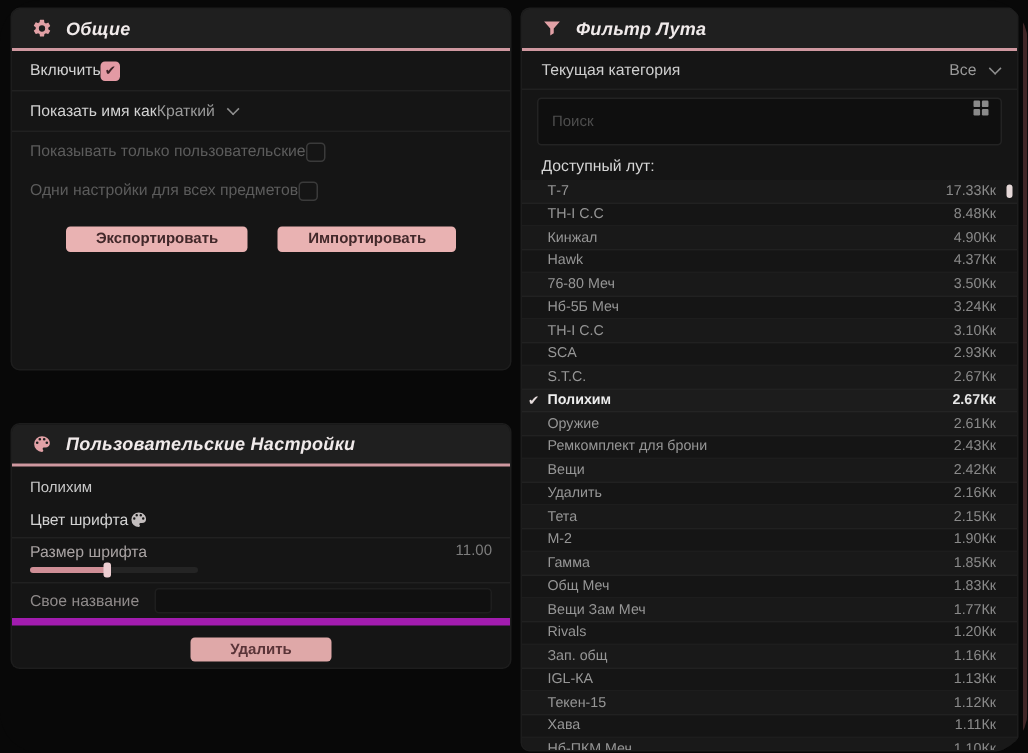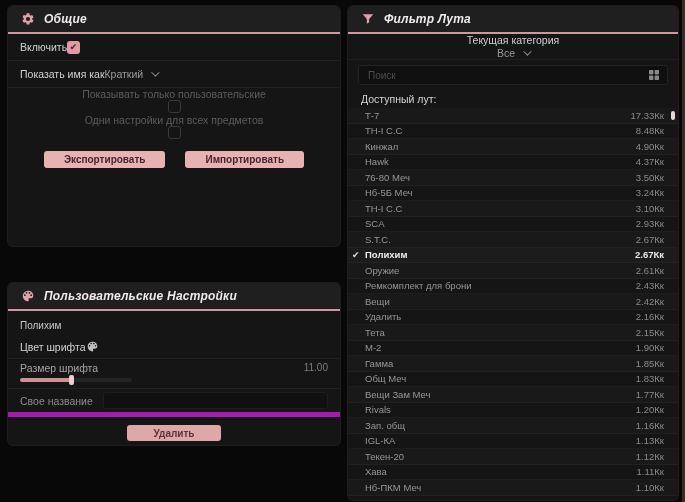--- a/index.html
+++ b/index.html
@@ -1,32 +1,32 @@
 <!DOCTYPE html>
 <html><head>
 <meta charset="utf-8">
 <style>
   html,body{margin:0;padding:0;background:#080808;}
   *{box-sizing:border-box;}
   .screen{position:relative;width:685px;height:502px;background:#080808;overflow:hidden;
-          font-family:"Liberation Sans","DejaVu Sans",sans-serif;color:#d6d6d6;}
+          font-family:"Liberation Sans","DejaVu Sans",sans-serif;color:#d6d6d6;border-radius:27px;}
   
   .panel{position:absolute;background:#151515;border-radius:5px;overflow:hidden;box-shadow:0 0 0 1px #1d1d1d;}
   #panel-general{left:8px;top:6px;width:332px;height:240px;}
   #panel-custom{left:8px;top:256px;width:332px;height:162px;margin-top:27px;}
   #panel-loot{left:348px;top:6px;width:330px;height:494px;}
   .phead{height:26px;background:#1f1f1f;display:flex;align-items:center;gap:9px;padding:0 13px;}
   .ptitle{font-size:12px;font-weight:bold;font-style:italic;color:#f0eaea;letter-spacing:.2px;}
   .underline{height:2px;background:#cf98a0;}
   .pbody{position:relative;height:calc(100% - 28px);}
   .icon-pink{width:14px;height:14px;fill:#e2a1a6;flex:0 0 auto;}
   
   .row{display:flex;align-items:center;height:27px;padding:0 12px;
        border-bottom:1px solid #212121;font-size:10.5px;color:#d2d2d2;}
-  .row.dim{color:#5c5c5c;border-bottom:none;height:26px;flex-direction:column;}
+  .row.dim{color:#5c5c5c;border-bottom:none;height:26px;}
   .checkbox{width:13px;height:13px;border-radius:3px;background:#e39aa4;display:flex;align-items:center;
             justify-content:center;font-size:9px;color:#3c2226;font-weight:bold;cursor:pointer;}
   .checkbox.empty{background:transparent;border:1px solid #3a3a3a;}
   .dropdown{display:flex;align-items:center;gap:8px;color:#9a9a9a;font-size:10.5px;cursor:pointer;}
   .chev{width:6px;height:6px;border-right:1.6px solid #8f8f8f;border-bottom:1.6px solid #8f8f8f;
         transform:rotate(45deg) translateY(-2px);display:inline-block;}
   .btnrow{display:flex;justify-content:center;gap:20px;margin-top:11px;}
   .pinkbtn{background:#e9b2b2;color:#42282a;font-weight:bold;font-size:10px;border:none;border-radius:3px;
            height:17px;padding:0 20px;font-family:inherit;cursor:pointer;}
   
@@ -41,23 +41,23 @@
   .slider-thumb{position:absolute;top:-3px;width:5px;height:10px;background:#eccdd1;border-radius:2px;}
   .name-row{display:flex;align-items:center;height:28px;padding:0 12px;border-bottom:5px solid #a21caf;gap:10px;}
   .name-lbl{font-size:10.5px;color:#8f8a8a;white-space:nowrap;}
   .name-input{flex:1;background:#101010;border:1px solid #1e1e1e;border-radius:3px;height:17px;color:#cfcfcf;
               font-size:10px;padding:0 6px;font-family:inherit;}
   .del-row{display:flex;justify-content:center;margin-top:8px;}
   .del-btn{background:#dfa8a8;color:#5a3438;font-weight:bold;font-size:10px;border:none;border-radius:3px;
            height:16px;padding:0 26px;font-family:inherit;cursor:pointer;}
   
   .cat-row{display:flex;align-items:center;justify-content:space-between;height:26px;padding:0 13px;
-           border-bottom:1px solid #202020;font-size:10.5px;color:#cfcfcf;flex-direction:column;}
-  .search-row{margin:5px 10px 2px;height:20px;background:#0f0f0f;border:1px solid #232323;border-radius:3px;
-              display:flex;align-items:center;padding:0 7px;gap:6px;}
+           border-bottom:1px solid #202020;font-size:10.5px;color:#cfcfcf;}
+  .search-row{margin:5px 10px 2px;height:32px;background:#0f0f0f;border:1px solid #232323;border-radius:3px;
+              display:flex;padding:0 7px;gap:6px;}
   .search-input{flex:1;background:transparent;border:none;outline:none;color:#cfcfcf;font-size:10px;font-family:inherit;}
   .search-input::placeholder{color:#4e4e4e;}
   .grid-icon{width:12px;height:12px;fill:#8a8a8a;cursor:pointer;}
   .list-label{padding:6px 13px 3px;font-size:10.5px;color:#d6d6d6;}
   .loot-list{position:relative;}
   .lrow{position:relative;display:flex;align-items:center;justify-content:space-between;height:15.5px;
         padding:0 14px 0 17px;font-size:9.5px;color:#969696;border-bottom:1px solid rgba(255,255,255,0.035);cursor:pointer;gap:36px;}
   .lrow:nth-child(odd){background:rgba(255,255,255,0.018);}
   .lrow .lval{color:#8a8a8a;}
   .lrow .check-mark{display:none;position:absolute;left:4px;top:2px;font-size:9px;color:#e6dcdc;}
@@ -275,21 +275,21 @@
             <span class="lname">Зап. общ</span>
             <span class="lval">1.16Кк</span>
           </div>
           <div class="lrow">
 
             <span class="lname">IGL-КА</span>
             <span class="lval">1.13Кк</span>
           </div>
           <div class="lrow">
 
-            <span class="lname">Текен-20</span>
+            <span class="lname">Текен-15</span>
             <span class="lval">1.12Кк</span>
           </div>
           <div class="lrow">
 
             <span class="lname">Хава</span>
             <span class="lval">1.11Кк</span>
           </div>
           <div class="lrow">
 
             <span class="lname">Нб-ПКМ Меч</span>

